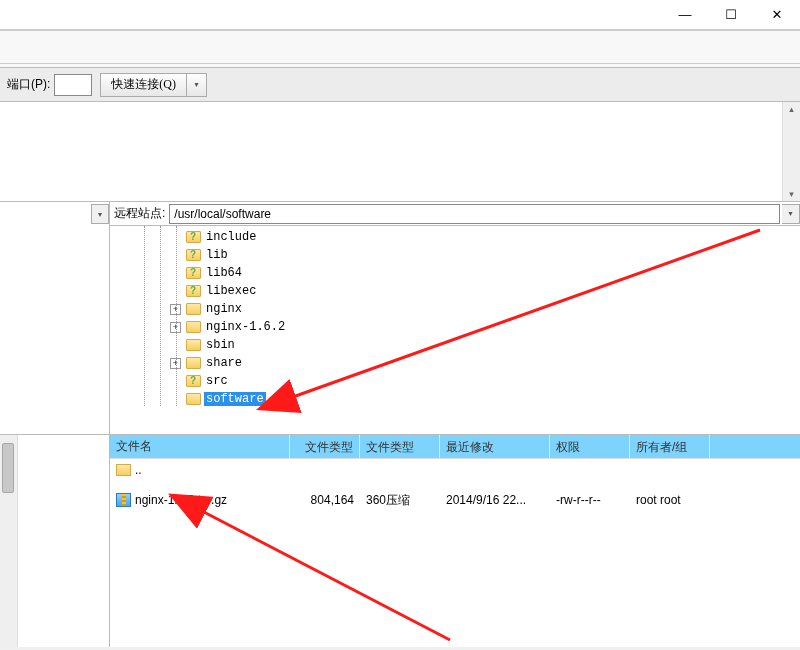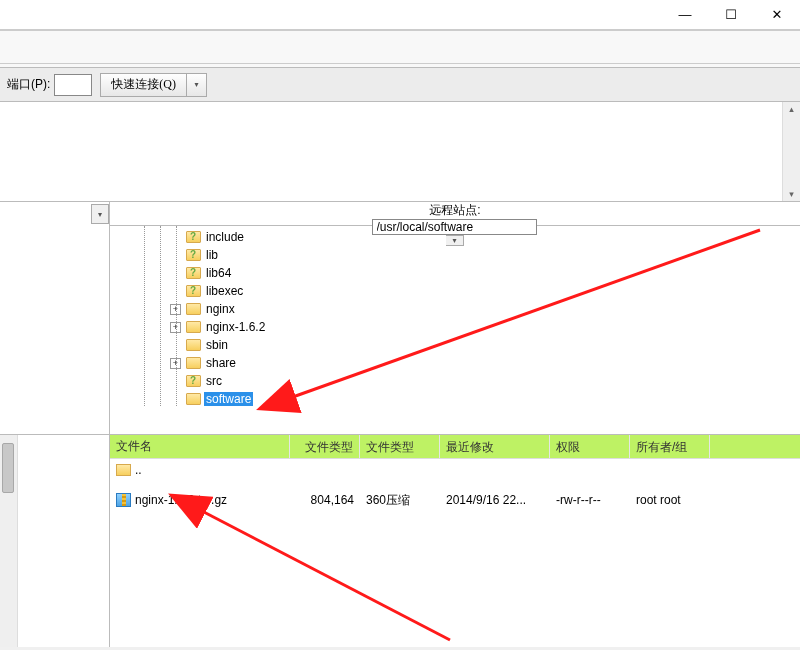--- a/index.html
+++ b/index.html
@@ -19,44 +19,44 @@
 
   .logpane { height: 100px; background: #fff; border-bottom: 1px solid #bbb; position: relative; }
   .logpane .vscroll { position: absolute; right: 0; top: 0; bottom: 0; width: 18px; background: #efefef; border-left: 1px solid #ddd; display: flex; flex-direction: column; justify-content: space-between; align-items: center; padding: 2px 0; }
   .logpane .vscroll span { font-size: 9px; color: #666; }
 
   .main { display: flex; height: 232px; }
   .leftstub { width: 110px; background: #fff; border-right: 1px solid #bbb; display: flex; align-items: flex-start; justify-content: flex-end; }
   .leftstub .dd { width: 18px; height: 20px; border: 1px solid #aaa; background: #f0f0f0; display: flex; align-items: center; justify-content: center; margin-top: 2px; }
 
   .rightpane { flex: 1; display: flex; flex-direction: column; background: #fff; }
-  .pathrow { height: 24px; display: flex; align-items: center; border-bottom: 1px solid #bbb; flex-direction: column; }
+  .pathrow { height: 24px; display: flex; align-items: center; border-bottom: 1px solid #bbb; }
   .pathrow .lbl { padding: 0 4px; }
   .pathrow input { flex: 1; height: 20px; border: 1px solid #888; padding: 0 4px; margin-right: 2px; }
   .pathrow .dd2 { width: 18px; height: 20px; border: 1px solid #aaa; border-left: none; background: #f0f0f0; display: flex; align-items: center; justify-content: center; }
 
   .tree { flex: 1; overflow: hidden; padding: 2px 0; position: relative; }
   .tree-row { display: flex; align-items: center; height: 18px; white-space: nowrap; }
   .tree-row .indent { display: inline-block; }
   .tree-row .exp { width: 11px; height: 11px; border: 1px solid #999; font-size: 9px; line-height: 9px; text-align: center; margin-right: 2px; color: #333; background: #fff; flex-shrink: 0; }
   .tree-row .exp.blank { border: none; background: transparent; }
-  .tree-row .label { padding: 0 2px; }
+  .tree-row .label { padding: 0 2px; font-family: Liberation Mono, monospace; }
   .tree-row .label.sel { background: #2b90e9; color: #fff; }
   .tree .vguide { position: absolute; border-left: 1px dotted #999; }
 
   .folder-icon { width: 15px; height: 12px; background: linear-gradient(#ffe9a6,#f7cf5e); border: 1px solid #d7a94d; border-radius: 1px; margin: 0 3px; position: relative; flex-shrink: 0; }
   .folder-icon.q::after { content: "?"; position: absolute; left: 3px; top: -1px; font-size: 10px; font-weight: bold; color: #6a4; }
 
   .filepane { display: flex; height: 213px; border-top: 1px solid #bbb; }
   .leftstub2 { width: 110px; background: #fff; border-right: 1px solid #bbb; position: relative; }
   .leftstub2 .track { position: absolute; left: 0; top: 0; bottom: 0; width: 18px; background: #efefef; border-right: 1px solid #ddd; }
   .leftstub2 .thumb { position: absolute; left: 2px; top: 8px; width: 12px; height: 50px; background: #c8c8c8; border: 1px solid #a8a8a8; border-radius: 2px; }
 
   .filelist { flex: 1; background: #fff; display: flex; flex-direction: column; }
-  .fhdr { display: flex; height: 24px; border-bottom: 1px solid #ddd; background: #bef264; }
+  .fhdr { display: flex; height: 24px; border-bottom: 1px solid #ddd; background: #7dd3fc; }
   .fhdr .col { padding: 4px 6px; border-right: 1px solid #e5e5e5; color: #333; }
   .frow { display: flex; height: 22px; align-items: center; }
   .frow .col { padding: 0 6px; white-space: nowrap; overflow: hidden; }
   .c-name { width: 180px; display: flex; align-items: center; }
   .c-size { width: 70px; text-align: right; }
   .c-type { width: 80px; }
   .c-mod  { width: 110px; }
   .c-perm { width: 80px; }
   .c-own  { width: 80px; }
 

